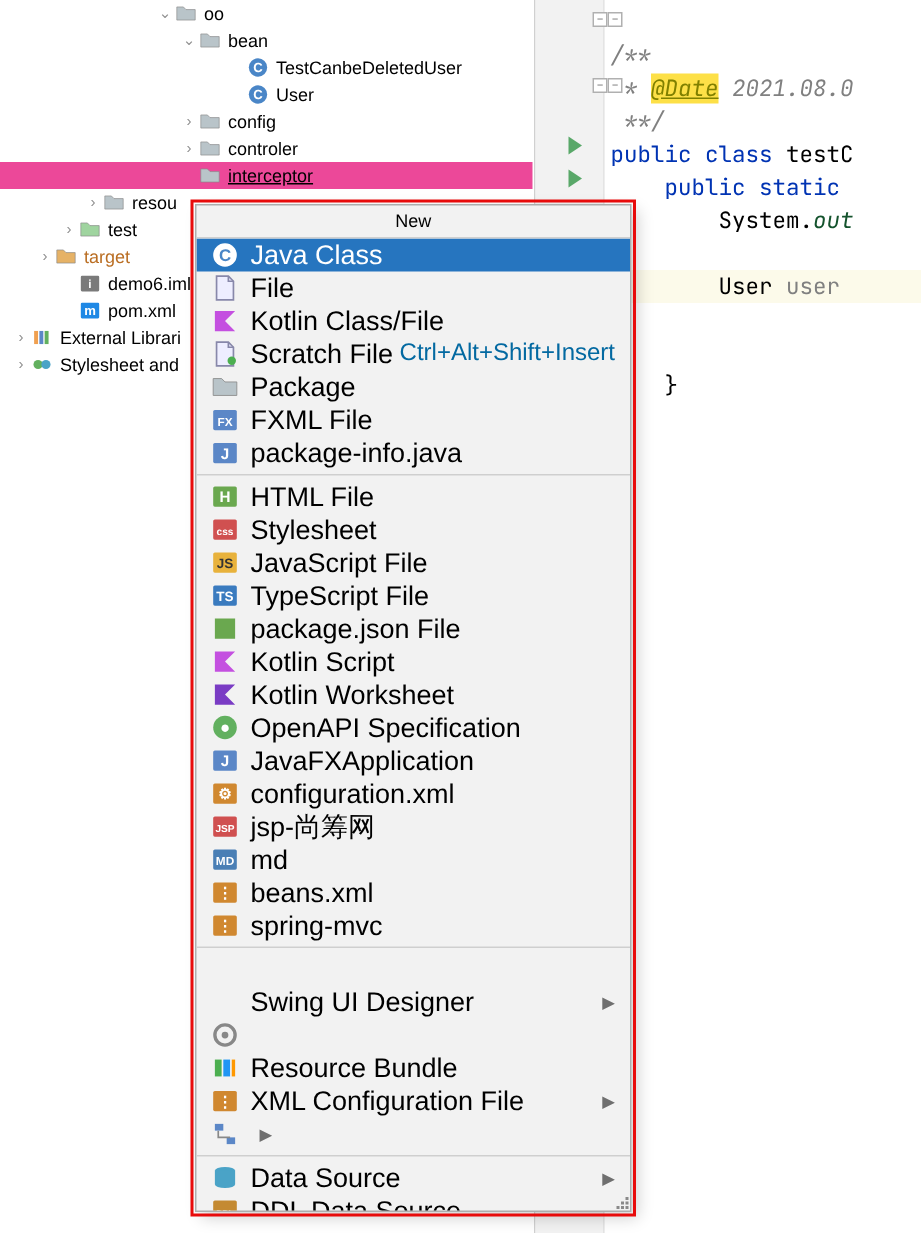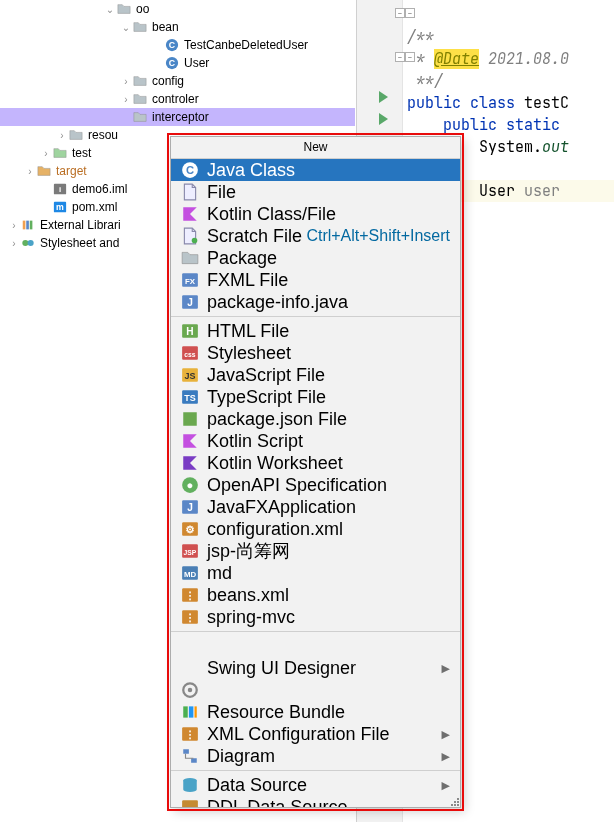--- a/index.html
+++ b/index.html
@@ -25,21 +25,22 @@
   }
   .tree-row {
     display: flex;
     align-items: center;
     height: 18px;
     padding-left: 0;
     cursor: default;
     white-space: nowrap;
   }
   .tree-row.selected {
-    background: #c4b5fd;
+    background: #ec4899;
+    text-decoration: underline;
   }
   .tree-row .indent { display:inline-block; }
   .chev {
     width: 12px;
     text-align: center;
     color: #919191;
     font-size: 10px;
     display: inline-block;
   }
   .ico {
@@ -93,21 +94,20 @@
   .gray { color:#808080; }
   .line-active { background:#fcfaea; display:block; margin-left:-50px; padding-left:50px;}
 
   
   .popup-wrap {
     position:absolute;
     left: 130px;
     top: 136px;
     width: 291px;
     height: 672px;
-    margin-left: 40px;
   }
   .popup-border {
     position:absolute;
     left:-3px; top:-3px; right:-3px; bottom:-3px;
     border: 2px solid #e80b0b;
     pointer-events:none;
   }
   .popup {
     width:100%; height:100%;
     background:#f2f2f2;
@@ -582,21 +582,20 @@
           <span class="marrow">▶</span>
         </div>
         <div class="menu-item">
           <span class="mico">
             <svg viewBox="0 0 16 16">
               <rect x="2" y="2" width="5" height="4" fill="#5b87c7"></rect>
               <rect x="9" y="10" width="5" height="4" fill="#5b87c7"></rect>
               <path d="M4 6v4h7" fill="none" stroke="#888"></path>
             </svg>
           </span>
-          <span class="mlabel">Diagram</span>
           <span class="marrow">▶</span>
         </div>
         <div class="menu-sep"></div>
         <div class="menu-item">
           <span class="mico">
             <svg viewBox="0 0 16 16">
               <ellipse cx="8" cy="4" rx="6" ry="2.2" fill="#4aa3c7"></ellipse>
               <path d="M2 4v8a6 2.2 0 0 0 12 0V4" fill="#4aa3c7"></path>
             </svg>
           </span>

